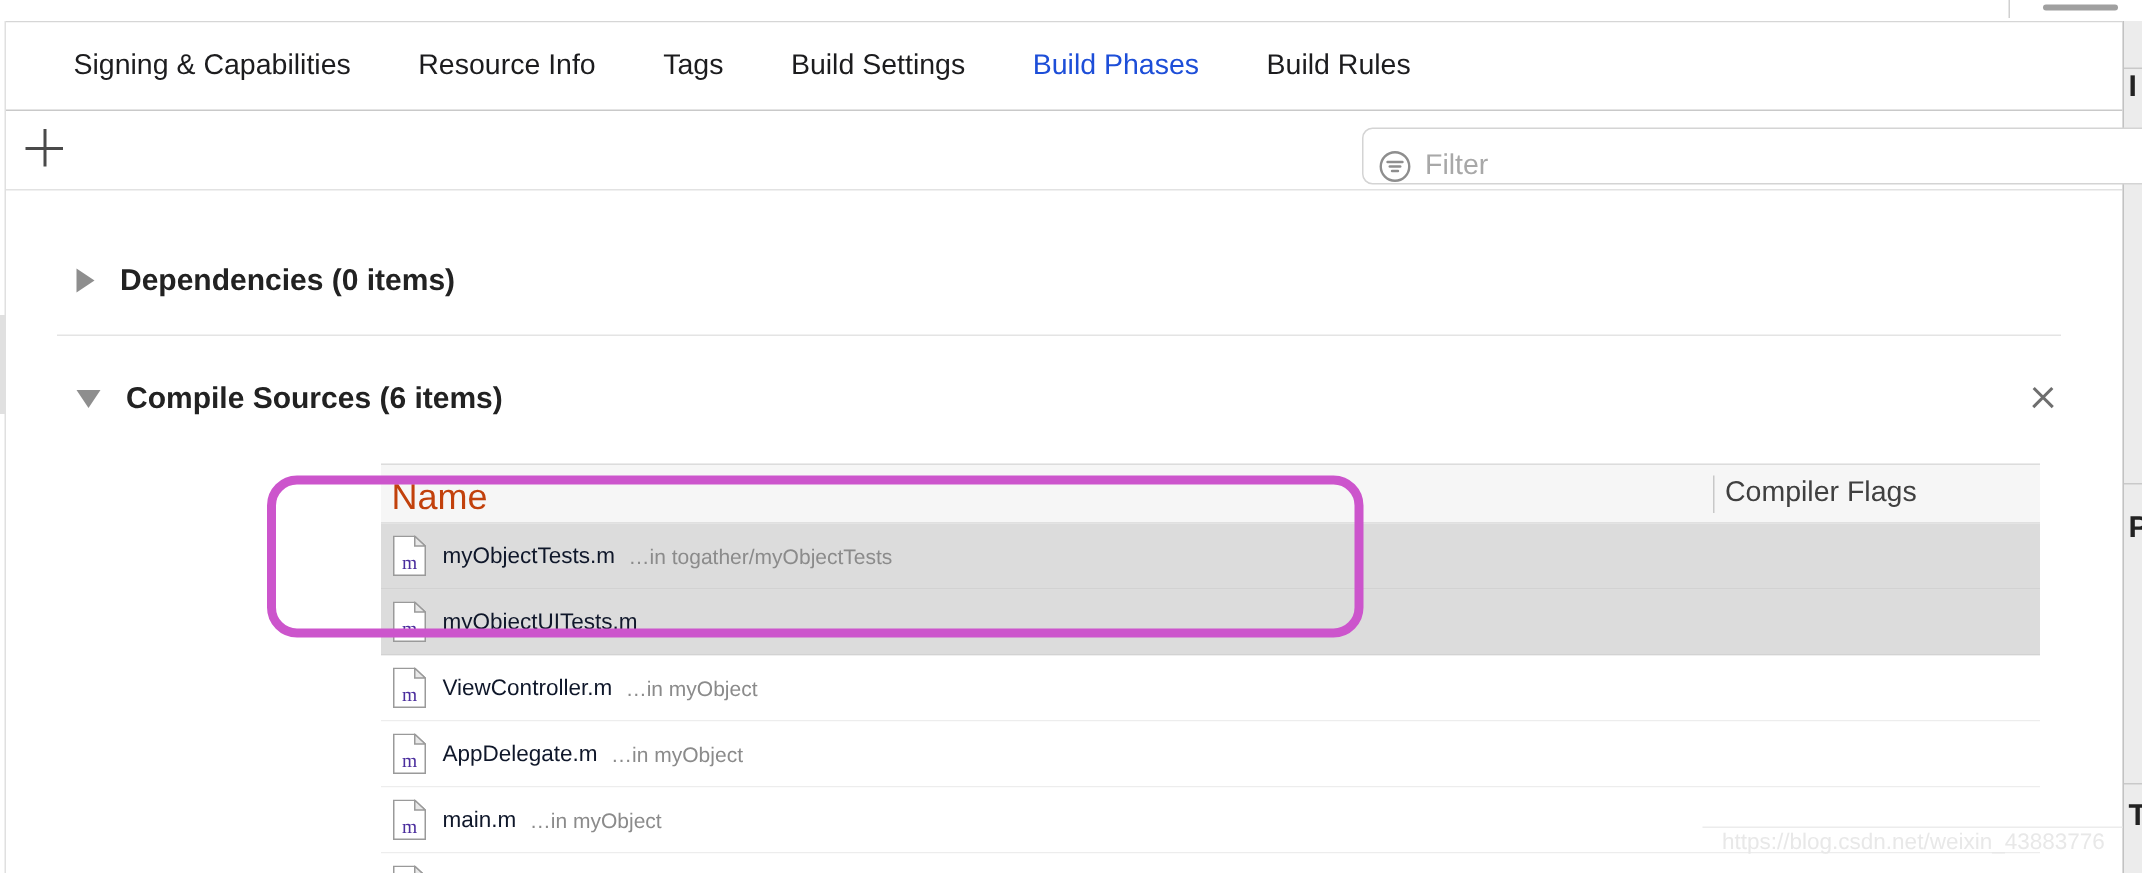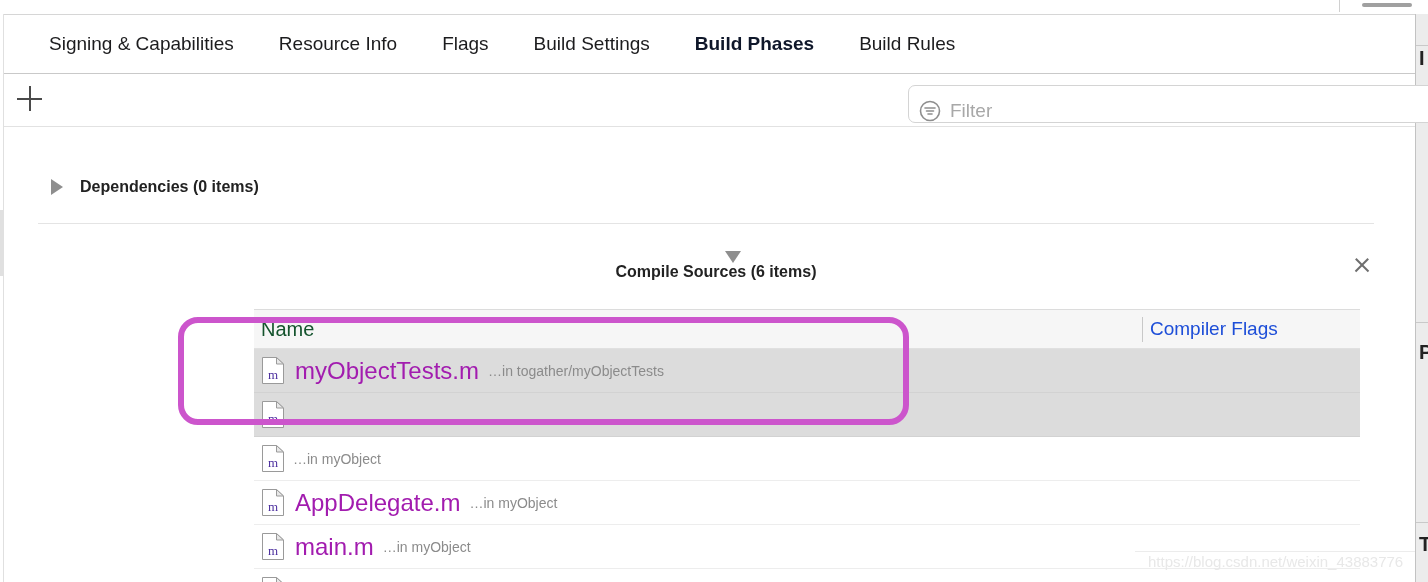--- a/index.html
+++ b/index.html
@@ -61,21 +61,21 @@
     padding-left: 49px;
     background: #ffffff;
   }
   .tab {
     font-size: 19px;
     color: #1c1c1e;
     margin-right: 45px;
     white-space: nowrap;
     cursor: default;
   }
-  .tab.active { color: #0f172a; font-weight: bold; }
+  .tab.active { color: #1d4ed8; }
   .tab:last-child { margin-right: 0; }
 
   
   #filter-bar {
     position: absolute;
     left: 0; top: 59px;
     width: 100%;
     height: 53px;
     border-bottom: 1px solid #e2e2e2;
     box-sizing: border-box;
@@ -133,21 +133,21 @@
     border-bottom: 8px solid transparent;
     border-left: 12px solid #8e8e8e;
   }
   .disclosure.expanded {
     border-left: 8px solid transparent;
     border-right: 8px solid transparent;
     border-top: 12px solid #8e8e8e;
   }
   .phase-title {
     margin-left: 17px;
-    font-size: 16px;
+    font-size: 20px;
     font-weight: bold;
     color: #222222;
     white-space: nowrap;
   }
 
   .phase-rule {
     position: absolute;
     left: 38px;
     width: 1336px;
     height: 1px;
@@ -182,34 +182,34 @@
     position: relative;
     height: 40px;
     background: #f6f6f6;
     border-top: 1px solid #dcdcdc;
     border-bottom: 1px solid #e0e0e0;
     box-sizing: border-box;
   }
   #col-name-header {
     position: absolute;
     left: 7px; top: 8px;
-    font-size: 20px;
-    color: #14532d;
+    font-size: 24px;
+    color: #c2410c;
   }
   #col-divider {
     position: absolute;
     left: 888px; top: 7px;
     width: 1px; height: 25px;
     background: #c8c8c8;
   }
   #col-flags-header {
     position: absolute;
     left: 896px; top: 8px;
     font-size: 19px;
-    color: #1d4ed8;
+    color: #404040;
   }
 
   .file-row {
     position: relative;
     height: 44px;
     display: flex;
     align-items: center;
     padding-left: 8px;
     box-sizing: border-box;
     border-bottom: 1px solid #ededed;
@@ -217,22 +217,22 @@
   }
   .file-row.selected { background: #dcdcdc; border-bottom: 1px solid #d2d2d2; }
 
   .file-icon {
     position: relative;
     width: 22px; height: 27px;
     flex: 0 0 auto;
   }
   .file-name {
     margin-left: 11px;
-    font-size: 24px;
-    color: #a21caf;
+    font-size: 15px;
+    color: #0f172a;
     white-space: nowrap;
   }
   .file-location {
     margin-left: 9px;
     font-size: 14px;
     color: #8b8b8b;
     white-space: nowrap;
   }
 
   
@@ -311,37 +311,37 @@
 <div id="top-sliver">
   <div class="tick" style="left:1339px;"></div>
   <div class="pill"></div>
 </div>
 
 <div id="editor-pane">
 
   <div id="tab-bar">
     <div class="tab">Signing &amp; Capabilities</div>
     <div class="tab">Resource Info</div>
-    <div class="tab">Flags</div>
+    <div class="tab">Tags</div>
     <div class="tab">Build Settings</div>
     <div class="tab active">Build Phases</div>
     <div class="tab">Build Rules</div>
   </div>
 
   <div id="filter-bar">
     <div id="add-button"></div>
   </div>
 
   <div class="phase-header" style="top:155px; height:34px;">
     <span class="disclosure collapsed"></span>
     <span class="phase-title">Dependencies (0 items)</span>
   </div>
   <div class="phase-rule" style="top:208px;"></div>
 
-  <div class="phase-header" style="top:236px; height:30px;flex-direction:column;">
+  <div class="phase-header" style="top:236px; height:30px;">
     <span class="disclosure expanded"></span>
     <span class="phase-title">Compile Sources (6 items)</span>
   </div>
   <div id="close-phase-button"></div>
 
   <div id="file-table">
 
     <div id="table-head">
       <span id="col-name-header">Name</span>
       <span id="col-divider"></span>
@@ -361,30 +361,32 @@
     </div>
 
     <div class="file-row selected">
       <span class="file-icon">
         <svg width="22" height="27" viewBox="0 0 22 27">
           <path d="M0.5,0.5 H14.5 L21.5,7 V26.5 H0.5 Z" fill="#ffffff" stroke="#9a9a9a" stroke-width="1"></path>
           <path d="M14.5,0.5 L21.5,7 H14.5 Z" fill="#e8e8e8" stroke="#9a9a9a" stroke-width="1"></path>
           <text x="11" y="22" font-family="Liberation Serif, serif" font-size="13" fill="#4b2e9e" text-anchor="middle">m</text>
         </svg>
       </span>
+      <span class="file-name">myObjectUITests.m</span>
     </div>
 
     <div class="file-row">
       <span class="file-icon">
         <svg width="22" height="27" viewBox="0 0 22 27">
           <path d="M0.5,0.5 H14.5 L21.5,7 V26.5 H0.5 Z" fill="#ffffff" stroke="#9a9a9a" stroke-width="1"></path>
           <path d="M14.5,0.5 L21.5,7 H14.5 Z" fill="#e8e8e8" stroke="#9a9a9a" stroke-width="1"></path>
           <text x="11" y="22" font-family="Liberation Serif, serif" font-size="13" fill="#4b2e9e" text-anchor="middle">m</text>
         </svg>
       </span>
+      <span class="file-name">ViewController.m</span>
       <span class="file-location">…in myObject</span>
     </div>
 
     <div class="file-row">
       <span class="file-icon">
         <svg width="22" height="27" viewBox="0 0 22 27">
           <path d="M0.5,0.5 H14.5 L21.5,7 V26.5 H0.5 Z" fill="#ffffff" stroke="#9a9a9a" stroke-width="1"></path>
           <path d="M14.5,0.5 L21.5,7 H14.5 Z" fill="#e8e8e8" stroke="#9a9a9a" stroke-width="1"></path>
           <text x="11" y="22" font-family="Liberation Serif, serif" font-size="13" fill="#4b2e9e" text-anchor="middle">m</text>
         </svg>

